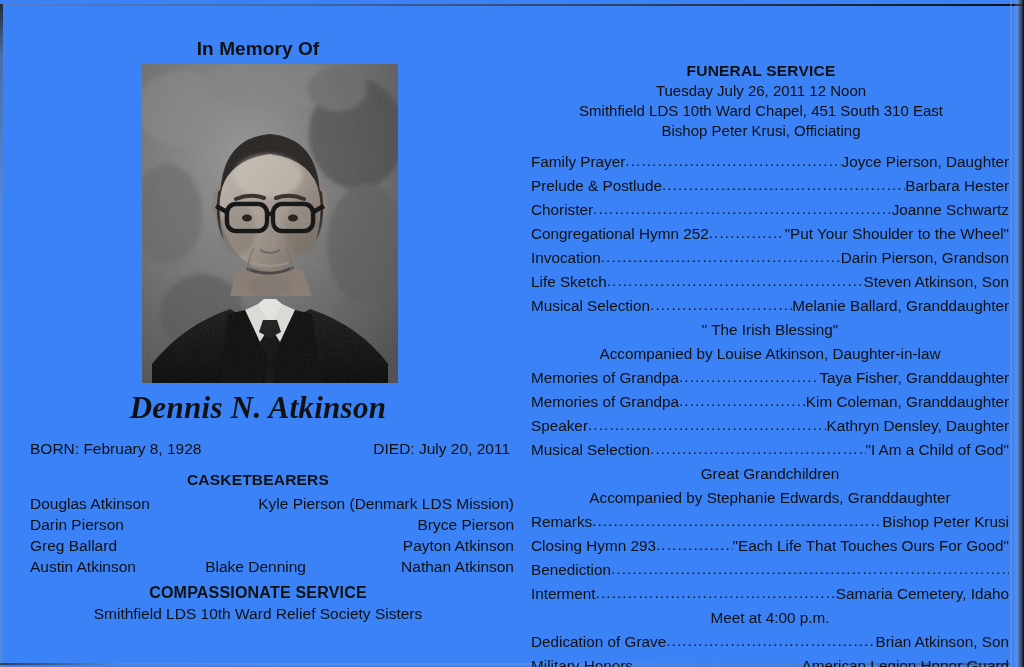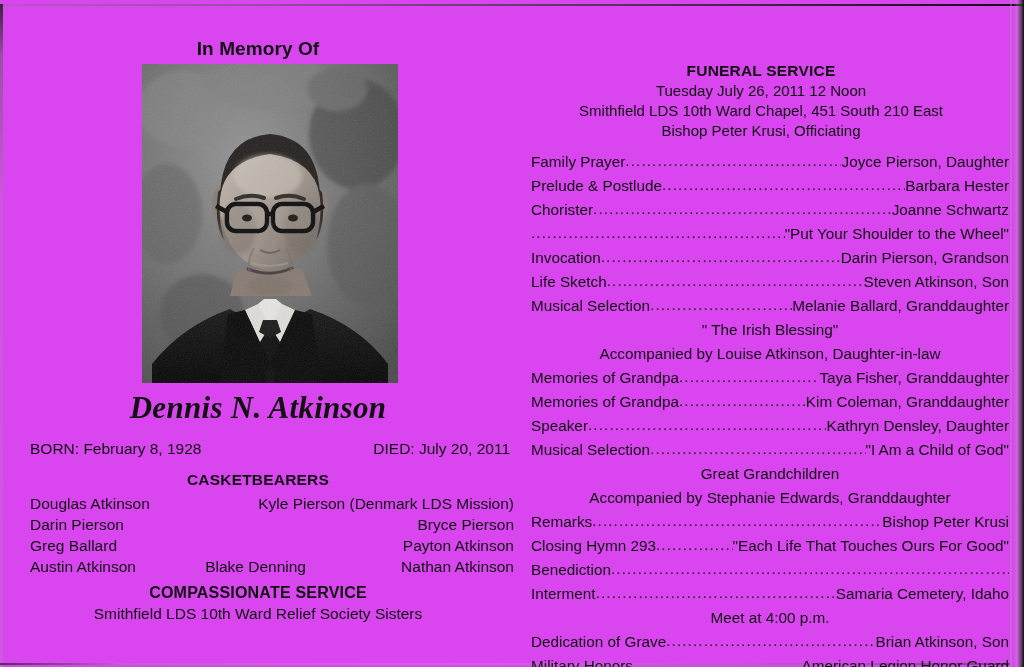--- a/index.html
+++ b/index.html
@@ -12,21 +12,21 @@
     font-family: "Liberation Sans", sans-serif;
     color: #111111;
     -webkit-font-smoothing: antialiased;
   }
 
   
   .scan-page {
     position: relative;
     width: 1024px;
     height: 667px;
-    background: #d946ef;
+    background: #3b82f6;
     overflow: hidden;
     text-decoration: underline;
   }
 
   
   .scan-edge {
     position: absolute;
     pointer-events: none;
   }
   .scan-edge-top {
@@ -377,21 +377,21 @@
     </div>
 
     <div class="compassionate-heading">COMPASSIONATE SERVICE</div>
     <div class="compassionate-body">Smithfield LDS 10th Ward Relief Society Sisters</div>
   </div>
 
   <div class="col col-right">
 
     <div class="service-heading">FUNERAL SERVICE</div>
     <div class="service-sub service-sub-1">Tuesday  July  26, 2011   12 Noon</div>
-    <div class="service-sub service-sub-2">Smithfield LDS 10th Ward Chapel, 451 South 210 East</div>
+    <div class="service-sub service-sub-2">Smithfield LDS 10th Ward Chapel, 451 South 310 East</div>
     <div class="service-sub service-sub-3">Bishop Peter Krusi, Officiating</div>
 
     <div class="program-list" id="program-list">
         <div class="prog-line">
           <div class="prog-entry">
             <span class="prog-label">Family Prayer</span>
             <span class="prog-leader">........................................................................................................................</span>
             <span class="prog-value">Joyce Pierson, Daughter</span>
           </div>
         </div>
@@ -404,20 +404,21 @@
         </div>
         <div class="prog-line">
           <div class="prog-entry">
             <span class="prog-label">Chorister </span>
             <span class="prog-leader">........................................................................................................................</span>
             <span class="prog-value">Joanne Schwartz</span>
           </div>
         </div>
         <div class="prog-line">
           <div class="prog-entry">
+            <span class="prog-label">Congregational Hymn 252</span>
             <span class="prog-leader">........................................................................................................................</span>
             <span class="prog-value"> "Put Your Shoulder to the Wheel"</span>
           </div>
         </div>
         <div class="prog-line">
           <div class="prog-entry">
             <span class="prog-label">Invocation</span>
             <span class="prog-leader">........................................................................................................................</span>
             <span class="prog-value"> Darin Pierson, Grandson</span>
           </div>

